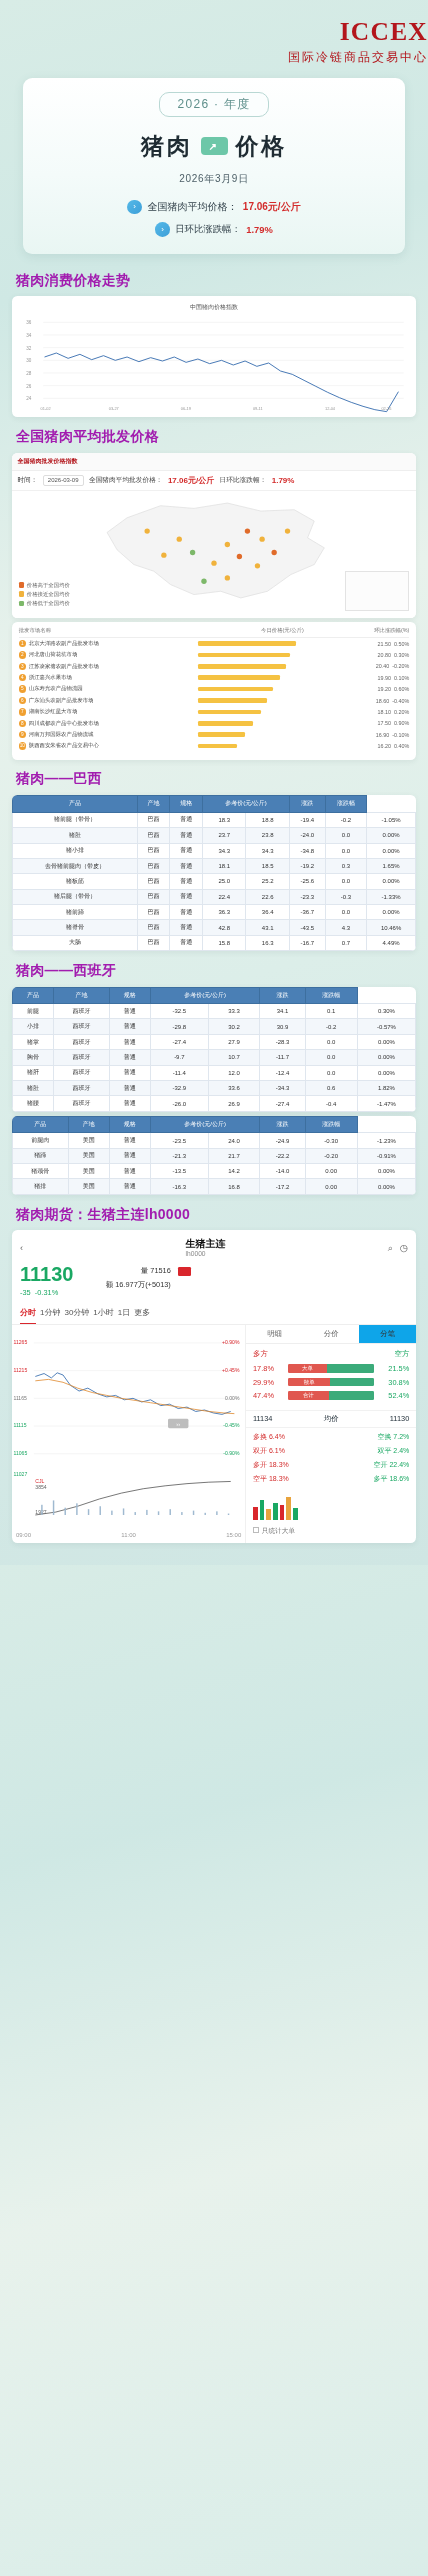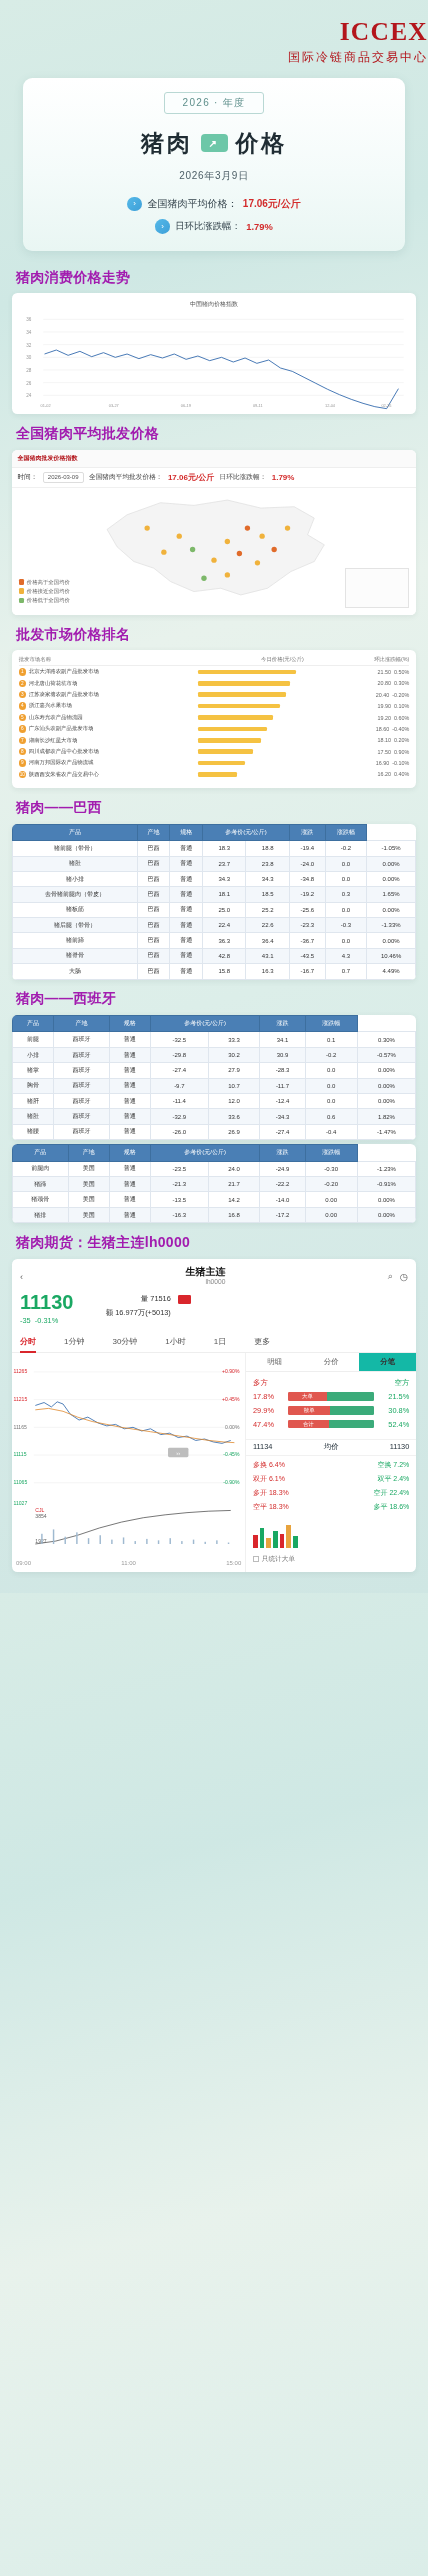--- a/index.html
+++ b/index.html
@@ -28,23 +28,23 @@
     background: linear-gradient(180deg, #ffffff 0%, #f4fbfa 55%, #e9f6f3 100%);
     border-radius: 9.4px;
     box-shadow: 0 2.7px 9.4px rgba(80,120,120,.13);
     padding: 13.4px 14.7px 17.4px;
     text-align: center;
     position: relative;
   }
   .year-pill {
     display: inline-block;
     border: 0.7px solid #b9d8d4;
-    border-radius: 3px;
+    border-radius: 10px;
     color: #5e8f8b;
-    font-size: 10px;
+    font-size: 12px;
     padding: 3.3px 17.4px;
     background: #fbfefe;
     letter-spacing: 1.3px;
   }
   .hero-title {
     margin-top: 13.4px;
     font-size: 23px;
     font-weight: bold;
     letter-spacing: 2.7px;
     color: #1f2c33;
@@ -158,54 +158,54 @@
   .stock {
     background: #fff; border-radius: 5.4px; overflow: hidden;
     box-shadow: 0 1.3px 5.4px rgba(90,120,120,.10);
     font-size: 8px;
   }
   .stk-top {
     display: flex; align-items: center; justify-content: space-between;
     padding: 6.7px 8px 4px;
   }
   .stk-top .back, .stk-top .ico { color: #666; font-size: 9.4px; }
-  .stk-title { text-align: right; line-height: 1.3; }
+  .stk-title { text-align: left; line-height: 1.3; }
   .stk-title .n { font-size: 10px; font-weight: bold; color: #111; }
   .stk-title .c { font-size: 6.7px; color: #888; }
   .stk-icons { display: flex; gap: 6.7px; align-items: center; }
 
   .stk-quote { display: flex; padding: 1.3px 8px 5.4px; gap: 6.7px; align-items: flex-start; }
   .q-left { min-width: 79px; }
   .q-price { font-size: 20px; font-weight: bold; color: #1aa863; line-height: 1.05; }
   .q-chg { font-size: 7.4px; color: #1aa863; margin-top: 2.7px; }
   .q-mid { flex: 1; font-size: 7.4px; color: #333; line-height: 1.9; }
   .q-mid .lbl { color: #444; }
   .q-mid .g { color: #1aa863; }
   .q-right { text-align: right; font-size: 7.4px; color: #333; line-height: 1.9; min-width: 64px;}
   .flag-box {
     width: 13.4px; height: 9.4px; background: #d9262c; border-radius: 1.3px;
     display: inline-block;
   }
 
   .stk-tabs {
-    display: flex; align-items: center; gap: 28px;
+    display: flex; align-items: center; gap: 4px;
     border-bottom: 0.7px solid #eee; padding: 5.4px 8px; font-size: 8px; color: #555;
   }
   .stk-tabs .on { color: #d9262c; font-weight: bold; position: relative; }
   .stk-tabs .on:after {
     content:""; position:absolute; left:0; right:0; bottom:-6px; height:1.3px; background:#d9262c;
   }
   .stk-body { display: flex; }
   .chart-col { width: 58%; border-right: 0.7px solid #f0f0f0; padding: 2.7px 0 0; }
   .side-col { width: 42%; }
   .side-tabs {
     display: flex; font-size: 7.4px; color: #666; border-bottom: 0.7px solid #eee;
   }
   .side-tabs div { flex: 1; text-align: center; padding: 4px 0; }
-  .side-tabs .on { color: #333; background: #14b8a6; font-weight: bold; }
+  .side-tabs .on { color: #333; background: #0ea5e9; font-weight: normal; }
   .ratio-block { padding: 5.4px 6.7px; font-size: 7.4px; }
   .ratio-row { display: flex; align-items: center; justify-content: space-between; margin-bottom: 4.7px; }
   .ratio-row .l { color: #d32b2b; width: 31px; }
   .ratio-row .r { color: #1aa863; width: 31px; text-align: right; }
   .ratio-row .mid { flex: 1; display: flex; height: 8.7px; margin: 0 4px; border-radius: 1.3px; overflow: hidden; }
   .ratio-row .mid .a { background: #e0574f; color:#fff; font-size: 5.4px; text-align:center; line-height:8.7px;}
   .ratio-row .mid .b { background: #3bab7a; color:#fff; font-size: 5.4px; text-align:center; line-height:8.7px;}
   .mid-line { display: flex; justify-content: space-between; font-size: 7.4px; padding: 2.7px 6.7px; border-top: 0.7px solid #f1f1f1; border-bottom: 0.7px solid #f1f1f1;}
   .pair-grid { padding: 4px 6.7px; font-size: 7px; color: #444; }
   .pair-grid .row { display: flex; justify-content: space-between; margin-bottom: 4px; }
@@ -326,21 +326,20 @@
           <div><i style="background:#e06b2a"></i><span>价格高于全国均价</span></div>
           <div><i style="background:#f0b23c"></i><span>价格接近全国均价</span></div>
           <div><i style="background:#7db86a"></i><span>价格低于全国均价</span></div>
         </div>
         <div class="map-right-box"></div>
       </div>
     </div>
   </div>
 
   <div class="section">
-    <div class="sec-title">批发市场价格排名</div>
     <div class="panel rank-panel">
       <div class="rank-head">
         <div class="c1">批发市场名称</div>
         <div class="c2">今日价格(元/公斤)</div>
         <div class="c3">环比涨跌幅(%)</div>
       </div>
       <div id="rank-rows">
           <div class="rank-row">
             <div class="name"><span class="idx">1</span>北京大洋路农副产品批发市场</div>
             <div class="bar-cell">

